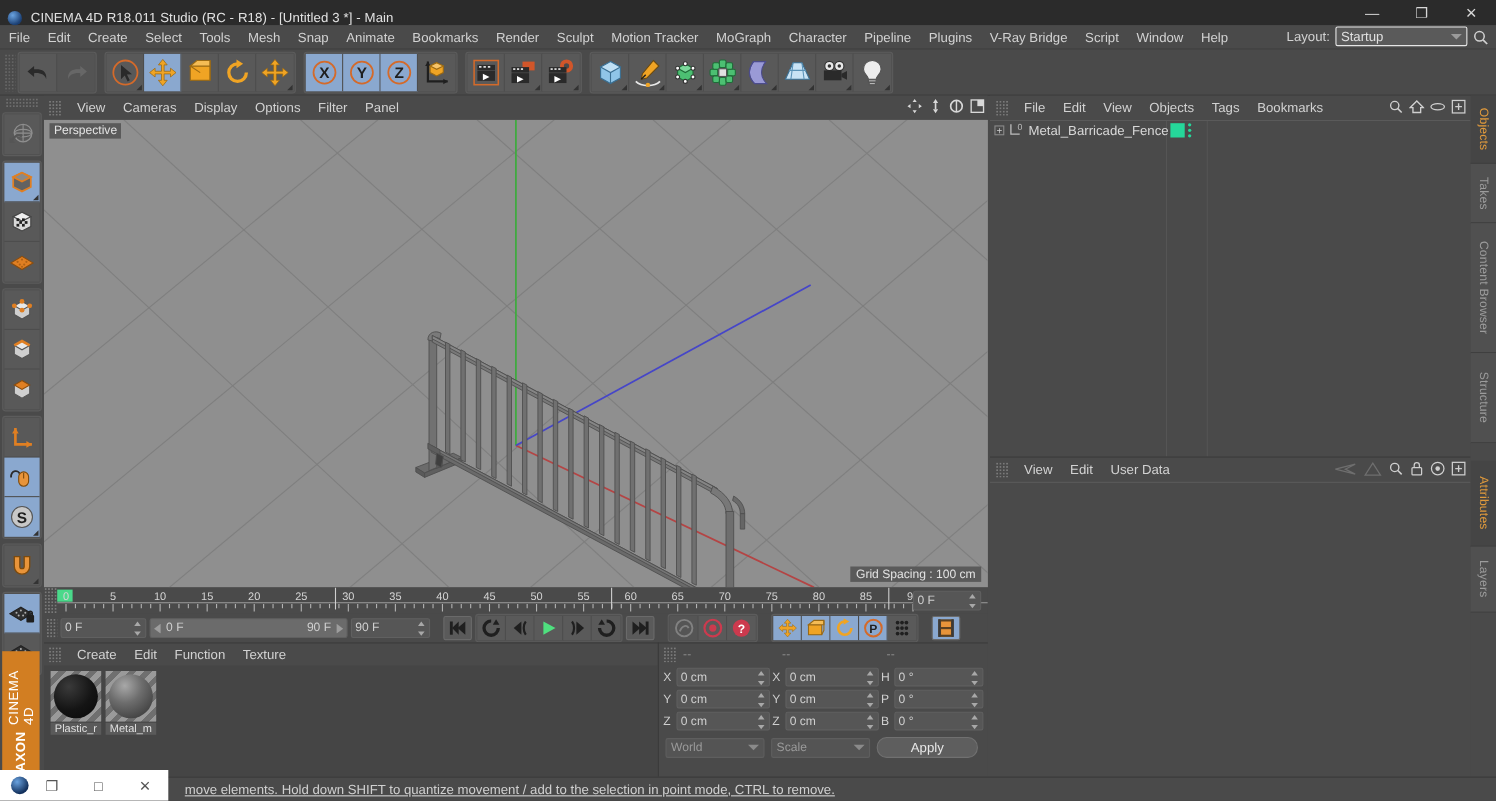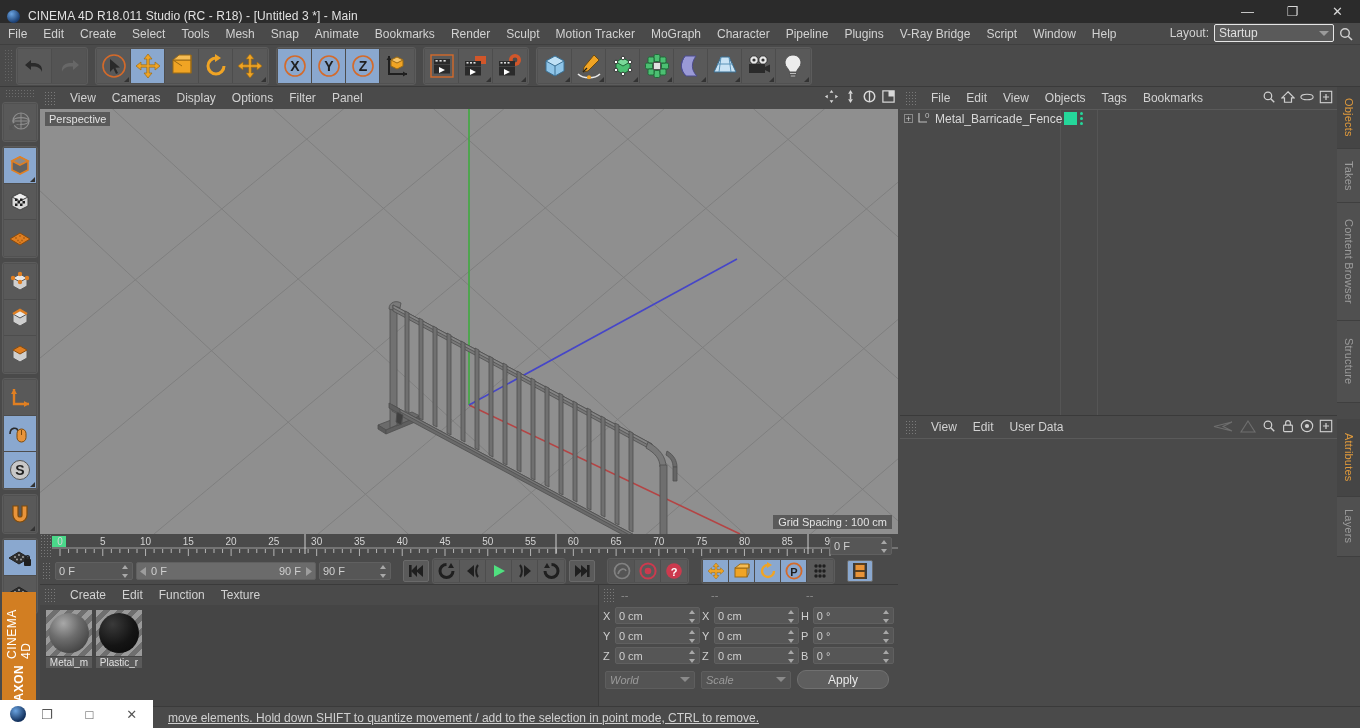--- a/index.html
+++ b/index.html
@@ -134,21 +134,21 @@
   .co-hdr .g{width:12px;height:14px;margin:0 6px 0 4px;
      background-image:radial-gradient(#7a7a7a 1px, transparent 1px);background-size:3px 3px;}
   .co-hdr .c1{width:90px;} .co-hdr .c2{width:95px;}
   .co-rows{padding:1px 4px 0 4px;}
   .co-row{display:flex;align-items:center;height:19px;gap:2px;margin-bottom:1px;}
   .co-lbl{width:10px;font-size:11px;color:#cfcfcf;text-align:left;}
   .co-f{width:86px;height:17px;}
   .co-f.r{width:82px;}
   .co-foot{display:flex;gap:6px;padding:4px 4px 0 6px;align-items:center;}
   .co-sel{width:90px;height:18px;background:#545454;border:1px solid #5e5e5e;border-radius:2px;
-     font-size:11px;color:#9a9a9a;display:flex;align-items:center;padding:0 4px;position:relative;font-style:italic;}
+     font-size:11px;color:#9a9a9a;display:flex;align-items:center;padding:0 4px;position:relative;}
   .co-sel .car{position:absolute;right:4px;width:0;height:0;
      border-left:5px solid transparent;border-right:5px solid transparent;border-top:5px solid #8a8a8a;}
   .apply{width:92px;height:19px;border-radius:9px;background:#5e5e5e;border:1px solid #707070;
      font-size:12px;color:#e8e8e8;display:flex;align-items:center;justify-content:center;}
 
   
   .objmgr { position:absolute; left:900px; top:0; width:437px; height:328px; background:#4a4a4a;}
   .om-hdr{height:22px;display:flex;align-items:center;position:relative;}
   .om-grip{width:12px;height:14px;margin:0 6px 0 5px;
      background-image:radial-gradient(#7a7a7a 1px, transparent 1px);background-size:3px 3px;}
@@ -1029,29 +1029,29 @@
       <div class="mm-hdr">
         <div class="mm-grip"></div>
         <div class="mm-item">Create</div>
         <div class="mm-item">Edit</div>
         <div class="mm-item">Function</div>
         <div class="mm-item">Texture</div>
       </div>
       <div class="mm-body">
         <div class="mat">
           <div class="mat-sw">
-            <div class="mat-ball" style="background:radial-gradient(circle at 36% 26%, #a8a8a8 0%, #6d6d6d 40%, #2e2e2e 100%);"></div>
-          </div>
-          <div class="mat-nm">Metal_m</div>
+            <div class="mat-ball" style="background:radial-gradient(circle at 34% 28%, #3a3a3a 0%, #141414 55%, #080808 100%);"></div>
+          </div>
+          <div class="mat-nm">Plastic_r</div>
         </div>
         <div class="mat">
           <div class="mat-sw">
-            <div class="mat-ball" style="background:radial-gradient(circle at 34% 28%, #3a3a3a 0%, #141414 55%, #080808 100%);"></div>
-          </div>
-          <div class="mat-nm">Plastic_r</div>
+            <div class="mat-ball" style="background:radial-gradient(circle at 36% 26%, #a8a8a8 0%, #6d6d6d 40%, #2e2e2e 100%);"></div>
+          </div>
+          <div class="mat-nm">Metal_m</div>
         </div>
       </div>
     </div>
 
     <div class="coords">
       <div class="co-hdr">
         <div class="g"></div>
         <div class="c1">--</div>
         <div class="c2">--</div>
         <div>--</div>

